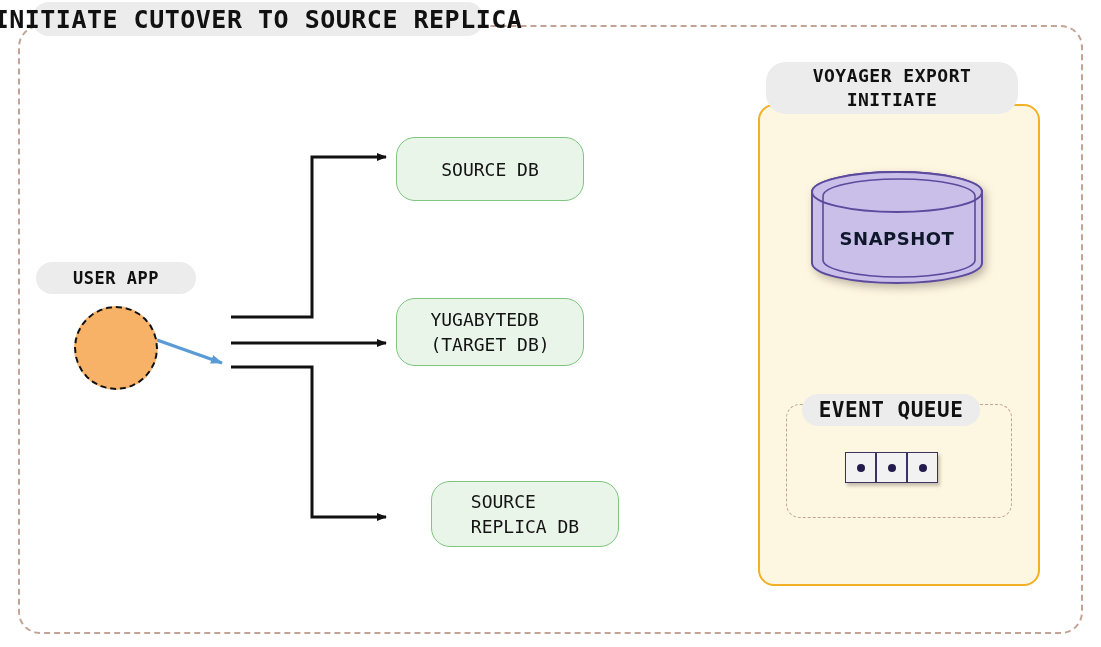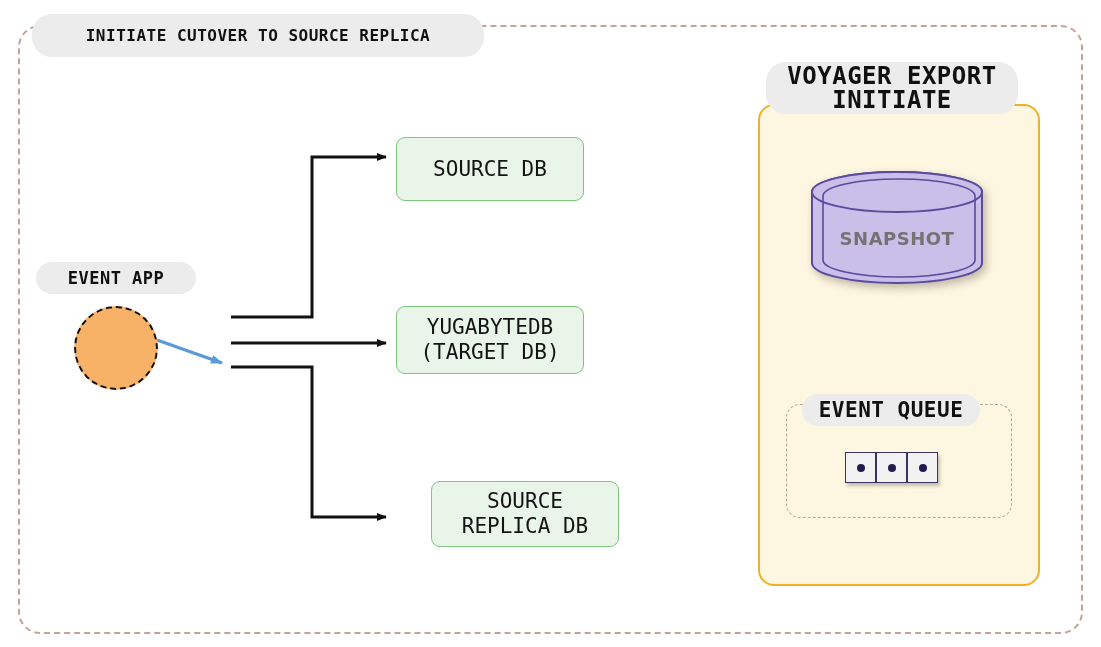--- a/index.html
+++ b/index.html
@@ -15,34 +15,34 @@
     border:2px dashed #c2a396;border-radius:22px;box-sizing:border-box;
   }
 
   
   .pill{
     position:absolute;background:#ececec;border-radius:20px;
     display:flex;align-items:center;justify-content:center;
     text-align:center;color:#111;font-weight:bold;letter-spacing:.5px;
     white-space:pre;z-index:6;
   }
-  .pill-title{left:32px;top:14px;width:452px;height:43px;font-size:16px;}
+  .pill-title{left:32px;top:2px;width:452px;height:34px;font-size:25px;}
   .pill-userapp{left:36px;top:262px;width:160px;height:32px;font-size:17px;}
-  .pill-voyager{left:766px;top:62px;width:252px;height:52px;font-size:24px;line-height:24px;flex-direction:column;}
+  .pill-voyager{left:766px;top:62px;width:252px;height:52px;font-size:18px;line-height:24px;flex-direction:column;}
   .pill-eventq{left:802px;top:394px;width:178px;height:32px;font-size:21px;}
 
   
   .dbbox{
     position:absolute;background:#eaf5ea;border:1.6px solid #7fc47f;
-    border-radius:9px;display:flex;align-items:center;justify-content:center;
-    text-align:center;color:#141414;font-size:21px;line-height:25px;
+    border-radius:19px;display:flex;align-items:center;justify-content:center;
+    text-align:left;color:#141414;font-size:18px;line-height:25px;
     white-space:pre;box-sizing:border-box;
   }
   .db-source{left:396px;top:137px;width:188px;height:64px;}
-  .db-target{left:396px;top:306px;width:188px;height:68px;}
+  .db-target{left:396px;top:298px;width:188px;height:68px;}
   .db-replica{left:396px;top:481px;width:188px;height:66px;margin-left:35px;}
 
   
   .user-circle{
     position:absolute;left:74px;top:306px;width:84px;height:84px;
     border-radius:50%;background:#f8b267;border:2.5px dashed #111;
     box-sizing:border-box;
   }
 
   
@@ -51,21 +51,21 @@
     background:#fdf6e0;border:2.5px solid #f2b025;border-radius:16px;
     box-sizing:border-box;
   }
 
   
   .cyl-wrap{position:absolute;left:806px;top:170px;width:182px;height:115px;
     filter:drop-shadow(3px 4px 4px rgba(80,70,60,.35));}
   .cyl-label{
     position:absolute;left:806px;top:226px;width:182px;height:24px;
     display:flex;align-items:center;justify-content:center;
-    font-size:18px;font-weight:bold;color:#737373;letter-spacing:.5px;
+    font-size:18px;font-weight:bold;color:#0f172a;letter-spacing:.5px;
     font-family:"DejaVu Sans","Liberation Sans",sans-serif;z-index:3;
   }
 
   
   .eventq-box{
     position:absolute;left:786px;top:404px;width:226px;height:114px;
     border:1.6px dashed #c2a396;border-radius:14px;box-sizing:border-box;
   }
   .q-cell{
     position:absolute;top:452px;width:31px;height:31px;
@@ -124,21 +124,21 @@
 
     <g>
       <path d="M805,444 L832,444 L832,467 L836,467" fill="none" stroke="#111111" stroke-width="5" stroke-linejoin="miter" marker-end="url(#arrowBlackSm)"></path>
     </g>
 
     <g>
       <path d="M938,467 L990,467 L990,490" fill="none" stroke="#111111" stroke-width="5" stroke-linejoin="miter" marker-end="url(#arrowBlackSm)"></path>
     </g>
   </svg>
 
-  <div class="pill pill-userapp">EVENT APP</div>
+  <div class="pill pill-userapp">USER APP</div>
   <div class="user-circle"></div>
 
   <div class="dbbox db-source">SOURCE DB</div>
   <div class="dbbox db-target">YUGABYTEDB
 (TARGET DB)</div>
   <div class="dbbox db-replica">SOURCE
 REPLICA DB</div>
 
   <div class="voyager-box"></div>
   <div class="pill pill-voyager">

